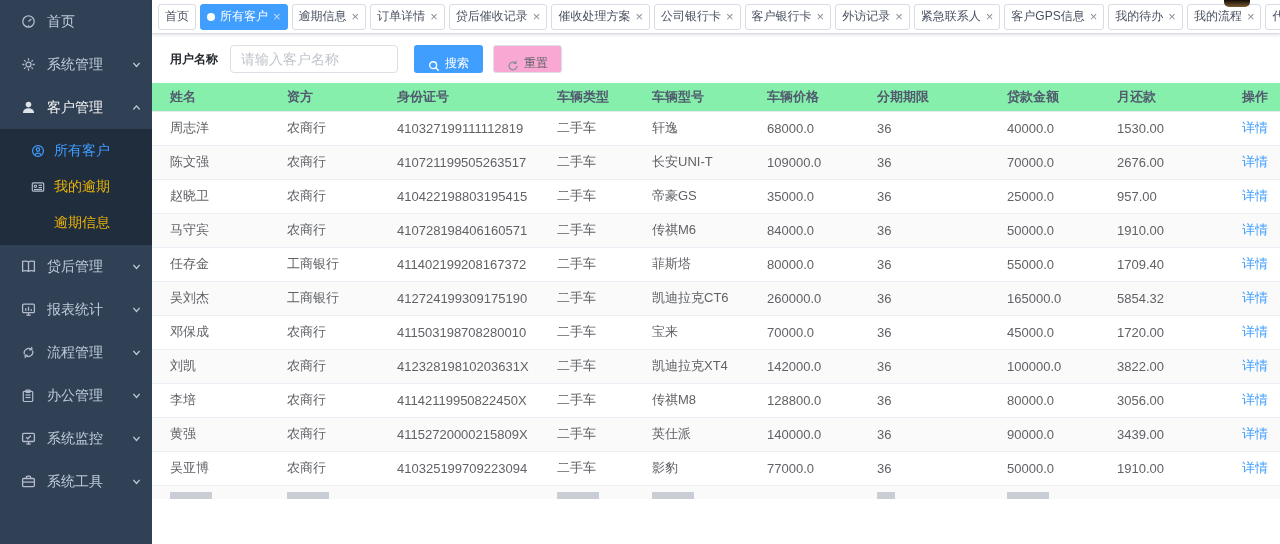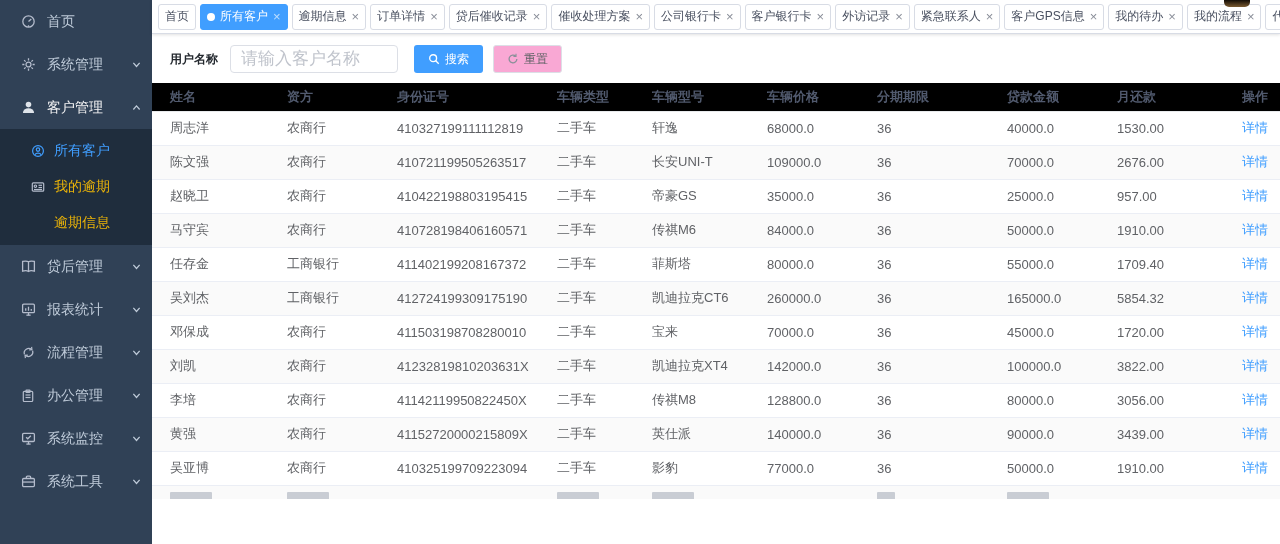--- a/index.html
+++ b/index.html
@@ -34,31 +34,31 @@
   .tag.active { background:#409eff; border-color:#409eff; color:#fff; }
   .tag .close { margin-left:5px; font-size:13px; line-height:1; opacity:.65; cursor:pointer; }
   .avatar-frag { position:absolute; top:0; right:30px; width:26px; height:7px; border-radius:0 0 5px 5px;
     background:linear-gradient(#120c05,#7a5a30); z-index:3; }
 
   
   .content { flex:1; overflow:hidden; display:flex; flex-direction:column; }
   .search-row { display:flex; align-items:center; padding:11px 0 10px 18px; flex-shrink:0; }
   .search-label { font-size:12px; font-weight:bold; color:#24292f; margin-right:12px; }
   .search-input { width:168px; height:28px; border:1px solid #dcdfe6; border-radius:4px; padding:4px 10px;
-    font-size:17px; color:#606266; outline:none; font-family:inherit; }
+    font-size:14px; color:#606266; outline:none; font-family:inherit; }
   .search-input::placeholder { color:#c0c4cc; }
-  .btn { height:28px; border-radius:3px; font-size:12px; display:inline-flex; align-items:center; gap:5px;
+  .btn { height:28px; border-radius:3px; font-size:12px; display:inline-flex; align-items:flex-end; gap:5px;
     padding:0 13px; cursor:pointer; border:1px solid transparent; font-family:inherit; }
   .btn-primary { background:#409eff; color:#fff; margin-left:16px; }
   .btn-default { background:#f9a8d4; border-color:#dcdfe6; color:#606266; margin-left:10px; }
   .btn svg { display:block; }
 
   
   table { width:100%; border-collapse:collapse; table-layout:fixed; font-size:13px; color:#606266; }
-  thead th { background:#000000; height:28px; text-align:left; font-weight:bold; color:#515a6e;
+  thead th { background:#86efac; height:28px; text-align:left; font-weight:bold; color:#515a6e;
     font-size:13px; border-bottom:1px solid #e8eaec; white-space:nowrap; overflow:hidden; }
   tbody td { height:34px; border-bottom:1px solid #ebeef5; white-space:nowrap; overflow:hidden; }
   tbody tr:nth-child(even) { background:#fafafa; }
   th:first-child, td:first-child { padding-left:18px; }
   th.col-action, td.col-action { text-align:left; padding-right:16px; }
   .detail-link { color:#409eff; cursor:pointer; text-decoration:none; }
   tr.partial-row td { border-bottom:none; height:13px; }
   .sk-clip { height:13px; overflow:hidden; }
   .sk-bar { height:10px; margin-top:6px; width:42px; background:#c9cdd4; border-radius:1px; }
   .sk-bar.short { width:18px; }

